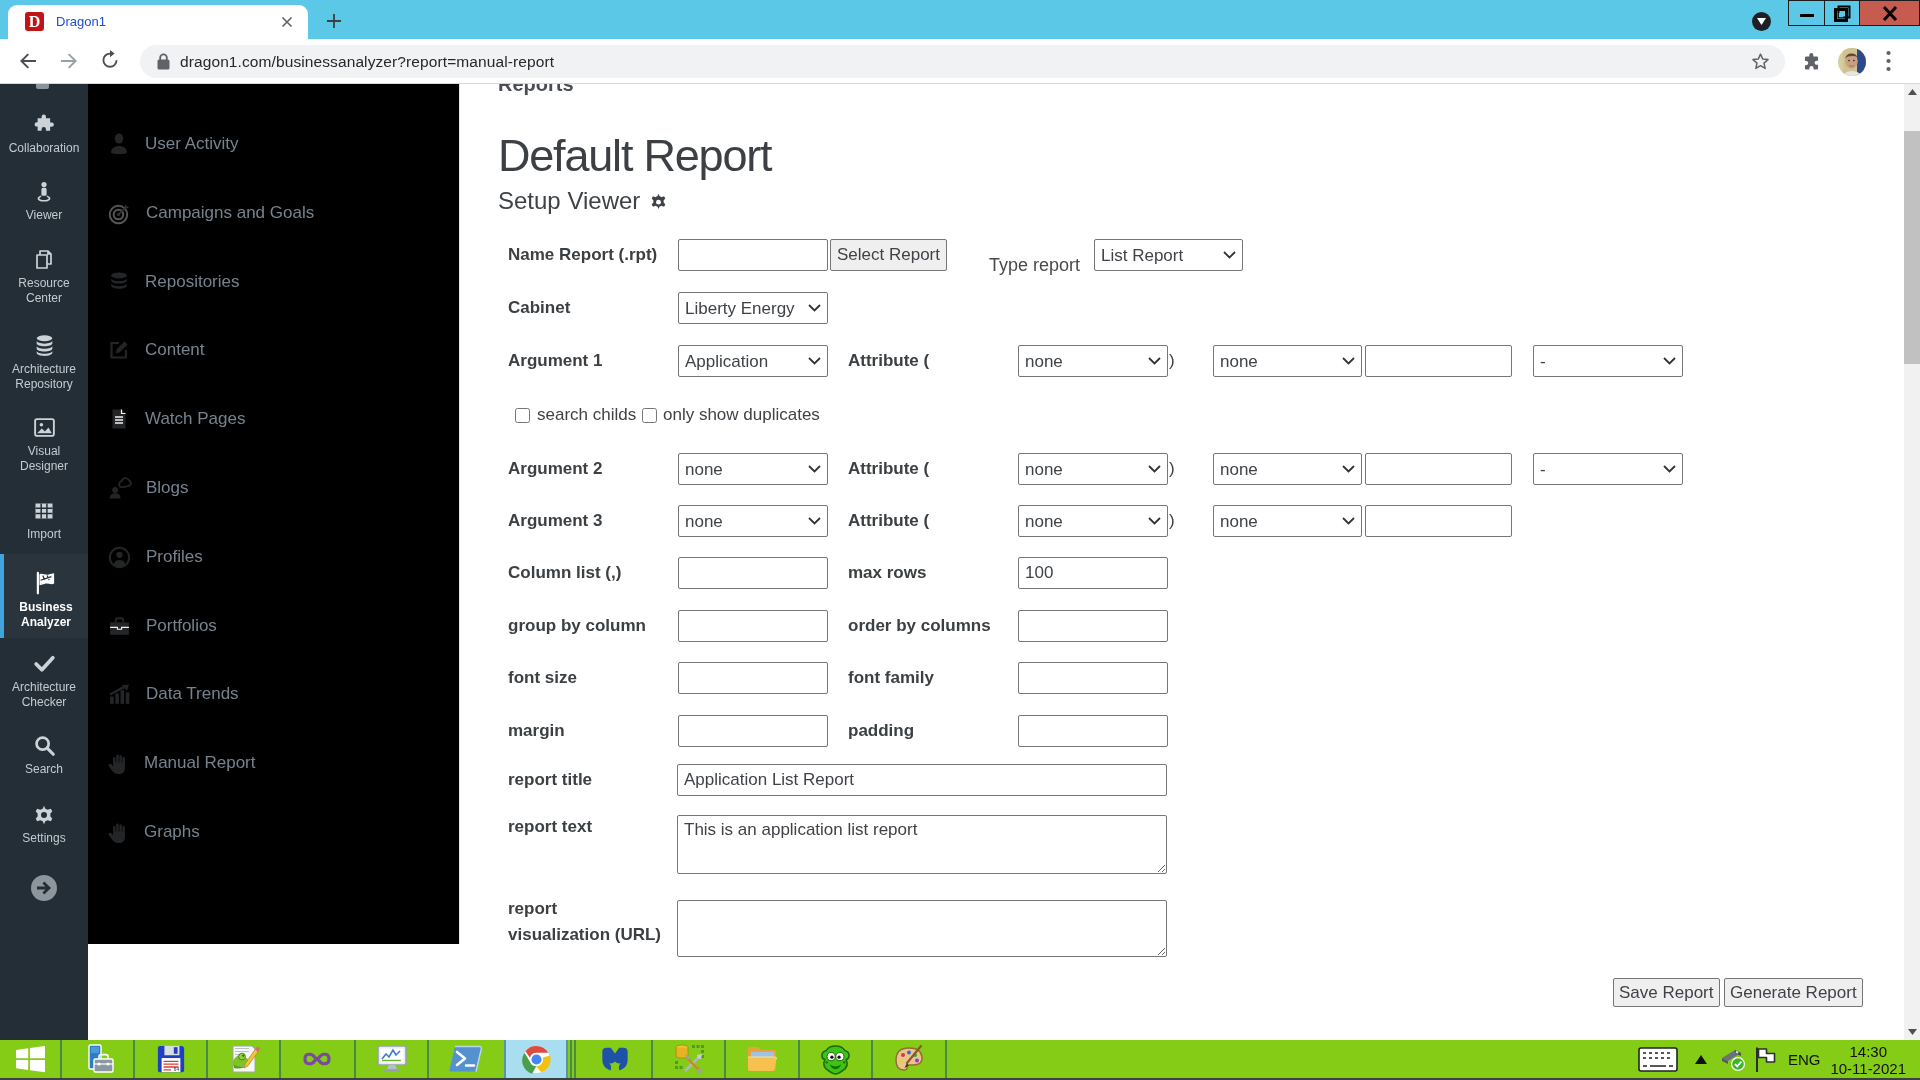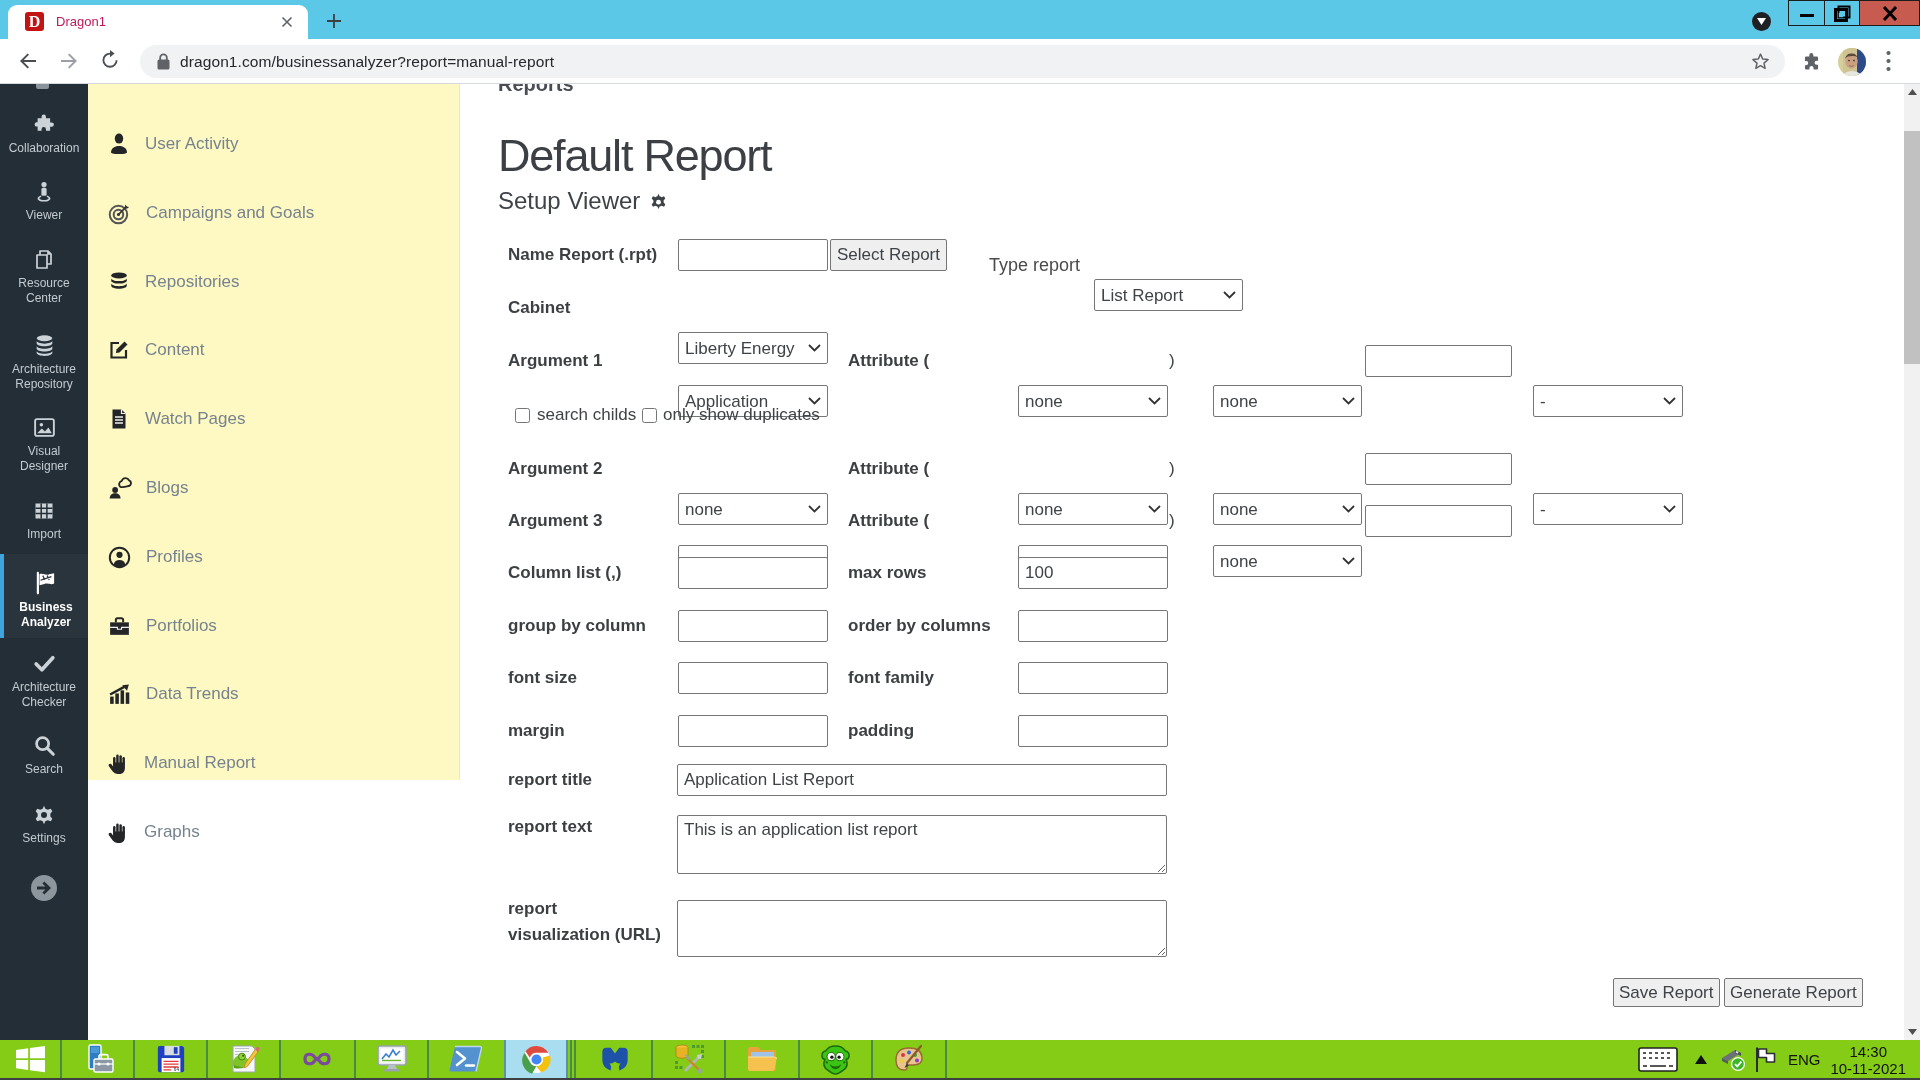--- a/index.html
+++ b/index.html
@@ -4,21 +4,21 @@
 <style>
   * { margin:0; padding:0; box-sizing:border-box; }
   html,body { width:1920px; height:1080px; overflow:hidden; }
   body { font-family:"Liberation Sans","DejaVu Sans",sans-serif; }
   .screen { position:relative; width:1920px; height:1080px; background:#fff; overflow:hidden; }
 
   
   .titlebar { position:absolute; left:0; top:0; width:1920px; height:39px; background:#5cc8e8; }
   .tab { position:absolute; left:8px; top:5px; width:300px; height:34px; background:#fff; border-radius:9px 9px 0 0; }
   .tab-favicon { position:absolute; left:17px; top:7px; width:19px; height:19px; background:#c21414; border-radius:3px; color:#fff; font-family:"Liberation Serif","DejaVu Serif",serif; font-weight:bold; font-size:16px; line-height:19px; text-align:center; }
-  .tab-title { position:absolute; left:48px; top:0; height:34px; line-height:34px; font-size:13px; color:#be185d;text-align:right; }
+  .tab-title { position:absolute; left:48px; top:0; height:34px; line-height:34px; font-size:13px; color:#1d4ed8;text-align:right; }
   .tab-close { position:absolute; left:271px; top:9px; width:16px; height:16px; }
   .newtab { position:absolute; left:320px; top:7px; width:28px; height:28px; border-radius:50%; }
   .newtab svg { margin:7px; }
   .media-btn { position:absolute; left:1752px; top:12px; width:19px; height:19px; border-radius:50%; background:#1e2023; }
   .media-btn svg { margin:6px 5px; display:block; }
   .winbtns { position:absolute; right:0; top:0; display:flex; }
   .winbtn { height:26px; border:1px solid #1c1c1c; display:flex; align-items:center; justify-content:center; }
   .winbtn.min { width:36px; background:#5cc8e8; border-right:none; }
   .winbtn.max { width:36px; background:#5cc8e8; }
   .winbtn.close { width:60px; background:#c85b50; border-left:none; }
@@ -41,37 +41,37 @@
   .sb1 { position:absolute; left:0; top:0; width:88px; height:956px; background:#242e36; }
   .sb1-item { position:absolute; left:0; width:88px; display:flex; flex-direction:column; align-items:center; color:#c3cbd1; }
   .sb1-item .lab { margin-top:4px; font-size:12px; line-height:15px; text-align:center; color:#c3cbd1; }
   .sb1-item svg { color:#ccd3d8; }
   .sb1-item.active { border-left:4px solid #3ea6dd; background:rgba(255,255,255,0.03); width:88px; padding-top:16px; height:84px; }
   .sb1-item.active .lab { color:#fff; font-weight:bold; }
   .sb1-item.active svg { color:#fff; }
   .sb1-stub { position:absolute; left:36px; top:0; width:13px; height:5px; background:#8b949b; border-radius:0 0 2px 2px; }
 
   
-  .sb2 { position:absolute; left:88px; top:0; width:372px; height:696px; background:#fef9c3; border-right:1px solid #e4e4e4;text-align:center; }
+  .sb2 { position:absolute; left:88px; top:0; width:372px; height:860px; background:#000000; border-right:1px solid #e4e4e4;text-align:center; }
   .sb2-item { position:absolute; left:0; width:372px; height:48px; display:flex; align-items:center; padding-left:19px; }
   .sb2-item svg { color:#232527; flex:none; }
   .sb2-item .lab { margin-left:14px; font-size:17px; color:#76838e; }
 
   
   .content { position:absolute; left:460px; top:0; width:1444px; height:956px; background:#fff; }
   .reports-clip { position:absolute; left:38px; top:0; height:21px; overflow:hidden; }
   .reports-clip .inner { margin-top:-11px; font-size:20px; font-weight:bold; color:#4a4e54; }
   .h1 { position:absolute; left:38px; top:43px; font-size:45px; line-height:58px; font-weight:400; color:#3c4045; letter-spacing:-1.2px; }
   .setup { position:absolute; left:38px; top:102px; font-size:24px; line-height:30px; color:#3f4348; display:flex; align-items:center; }
   .setup svg { margin-left:9px; }
 
   .lbl { position:absolute; font-size:17px; font-weight:bold; color:#3c4043; line-height:32px; white-space:nowrap; }
   .lbl.reg { font-weight:400; color:#4a4a4a; font-size:18px; }
   .ctl { position:absolute; height:32px; border:1px solid #767676; border-radius:2px; background:#fff; font-family:"Liberation Sans","DejaVu Sans",sans-serif; font-size:17px; color:#3f4348; padding:0 6px; }
-  .selwrap { position:absolute; height:30px;margin-top:40px; }
+  .selwrap { position:absolute; height:30px; }
   .selwrap select { width:100%; height:32px; border:1px solid #767676; border-radius:2px; background:#fff; font-family:"Liberation Sans","DejaVu Sans",sans-serif; font-size:17px; color:#3f4348; padding:0 24px 0 6px; appearance:none; -webkit-appearance:none; }
   .selwrap svg.chev { position:absolute; right:7px; top:12px; pointer-events:none; }
   .btn { position:absolute; height:32px; background:#efefef; border:1px solid #767676; border-radius:2px; font-family:"Liberation Sans","DejaVu Sans",sans-serif; font-size:17px; color:#3f4348; padding:0 6px; }
   .btn.small { height:29px; padding:0 5px; }
   .paren { position:absolute; font-size:17px; color:#3f4348; line-height:32px; }
   .cb { position:absolute; width:15px; height:15px; }
   .cblab { position:absolute; font-size:17px; color:#3f4348; line-height:20px; white-space:nowrap; }
   textarea.ta { position:absolute; border:1px solid #767676; border-radius:2px; font-family:"Liberation Sans","DejaVu Sans",sans-serif; font-size:17px; color:#3f4348; padding:4px 6px; resize:both; }
 
   

